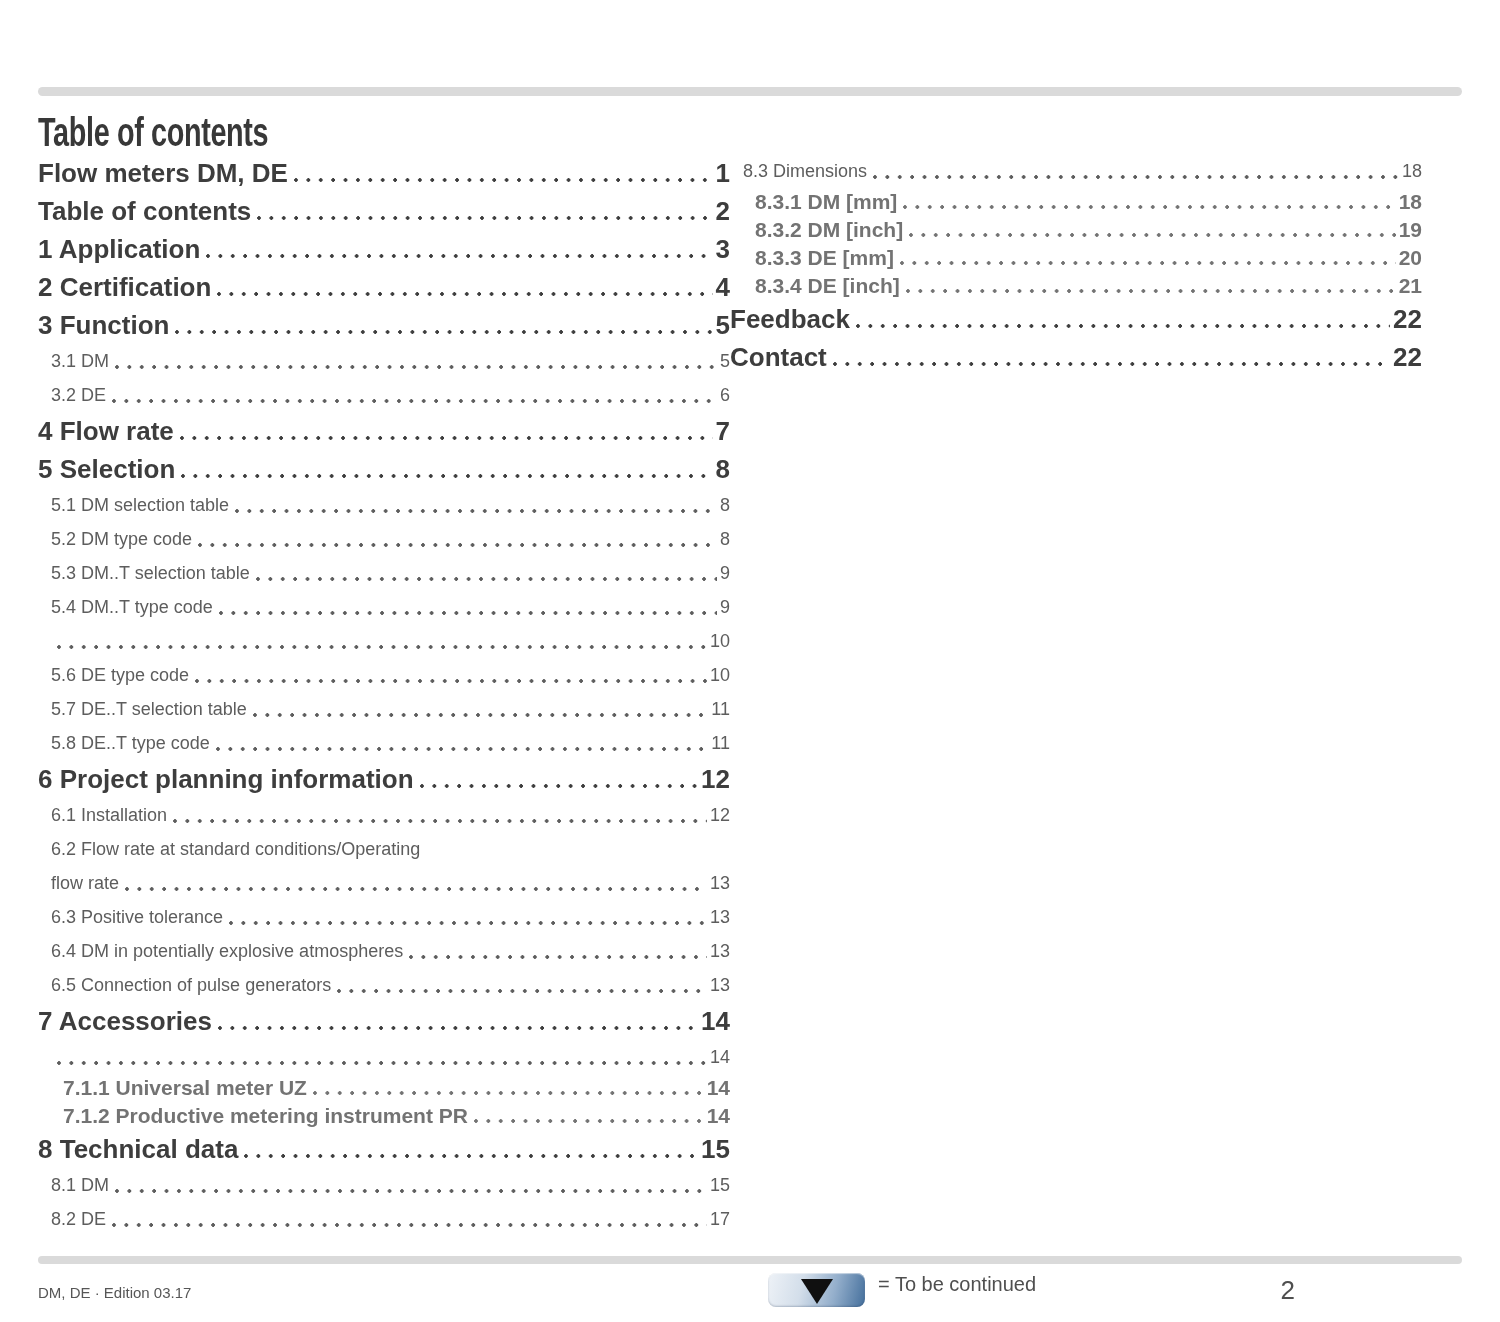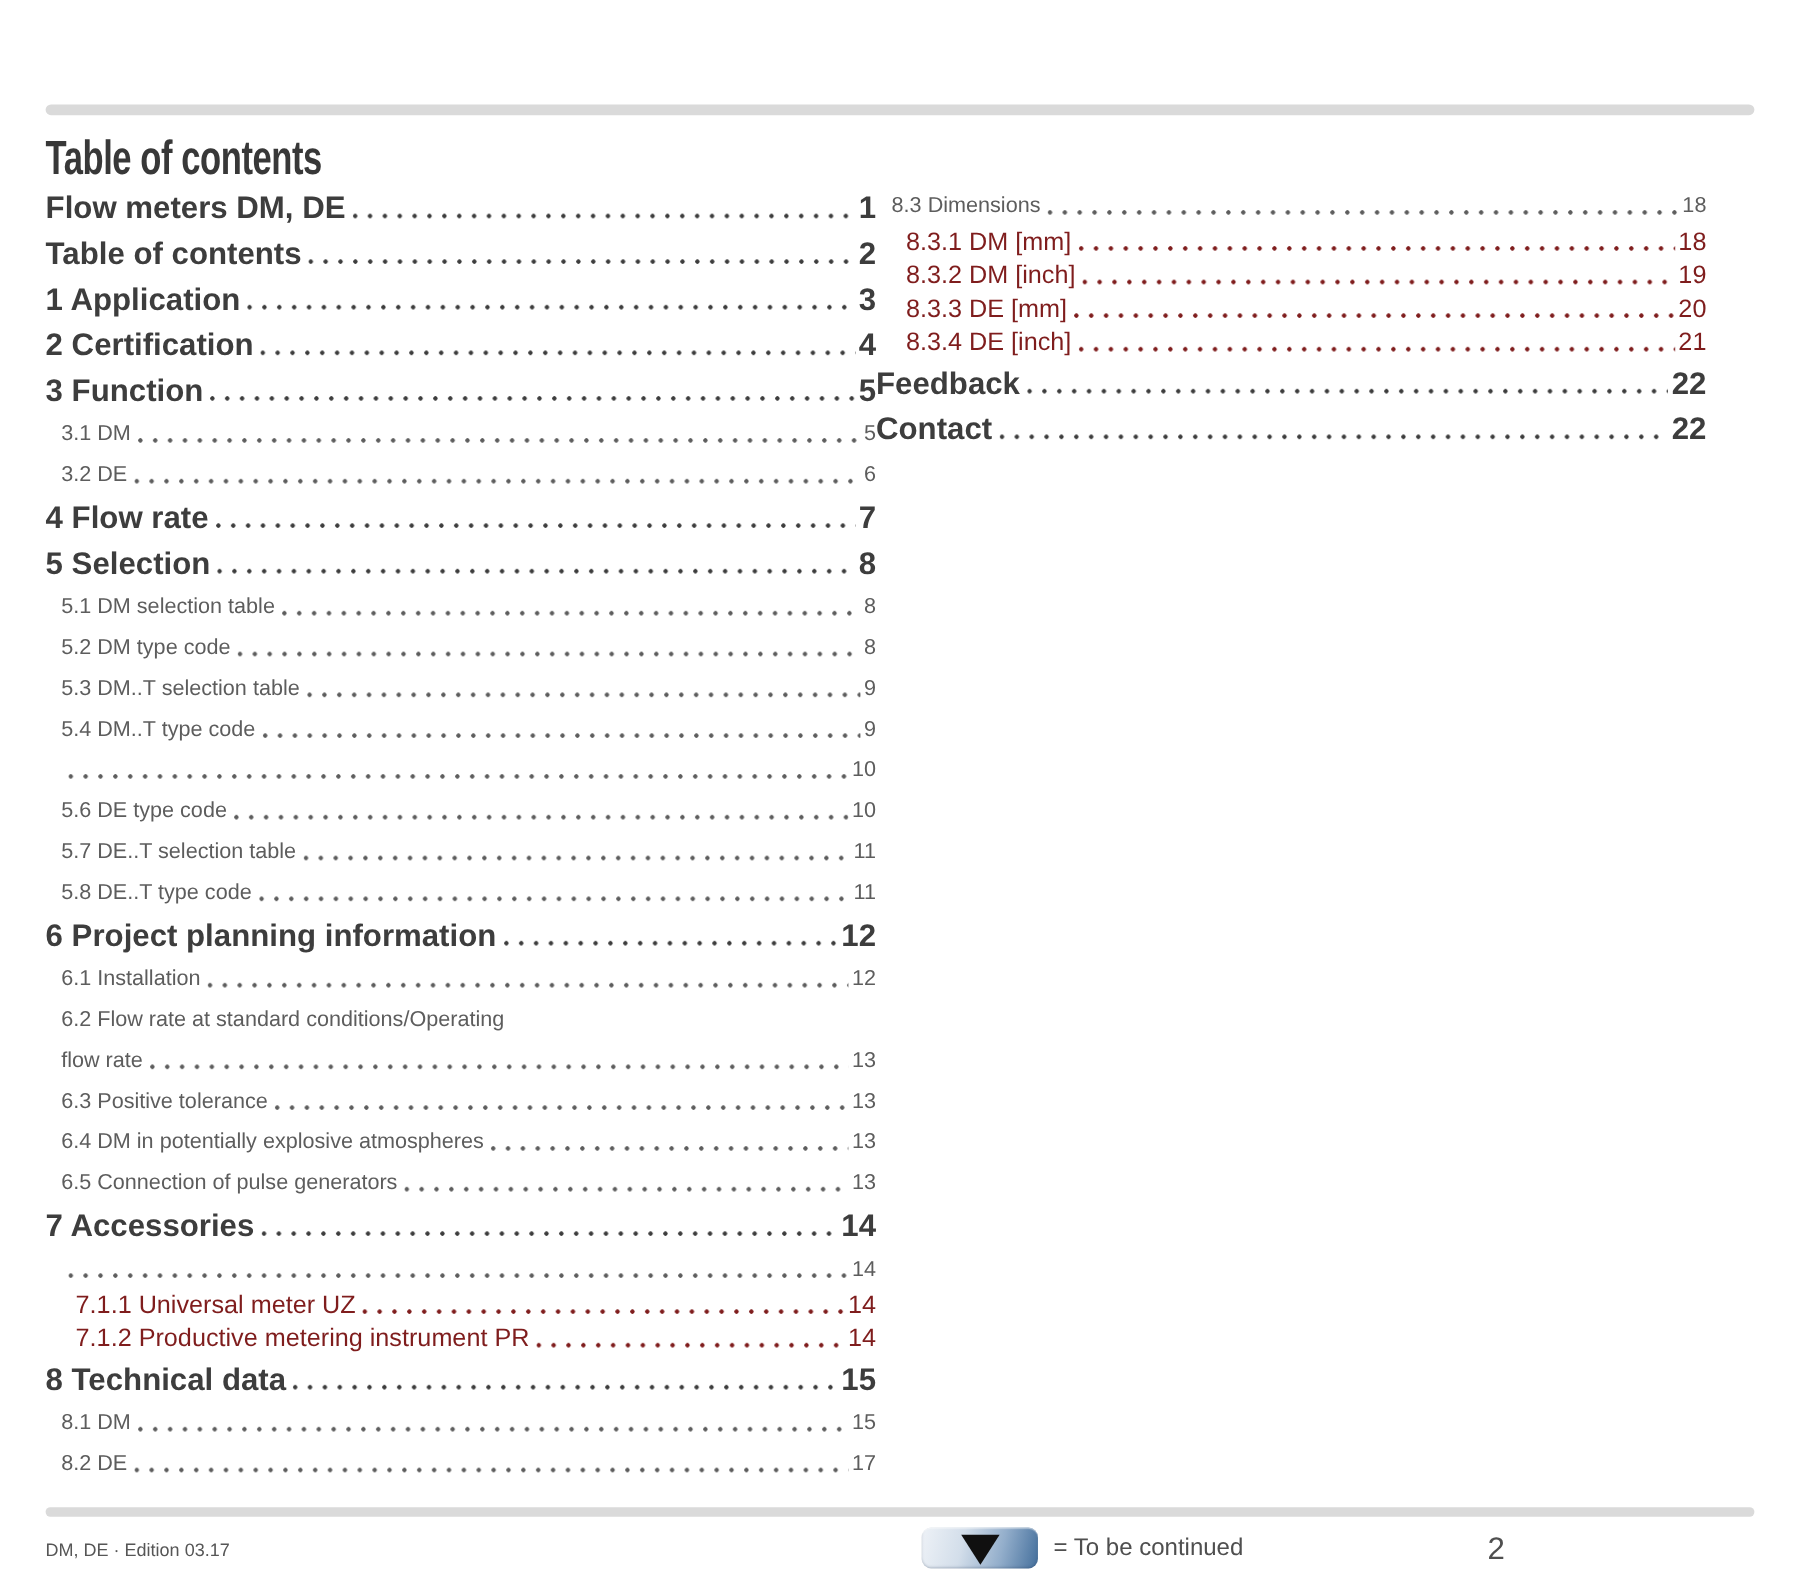--- a/index.html
+++ b/index.html
@@ -2,21 +2,21 @@
 <html><head>
 <meta charset="utf-8">
 <style>
   html, body {
     margin: 0; padding: 0;
     width: 1500px; height: 1322px;
     background: #ffffff;
     overflow: hidden;
     font-family: "Liberation Sans", sans-serif;
   }
-  #page { position: relative; width: 1291px; height: 1322px; }
+  #page { position: relative; width: 1291px; height: 1322px; padding-left: 41px; }
 
   .rule {
     position: absolute; left: 38px; width: 1424px;
     background: #dadada; border-radius: 5px;
   }
   #rule-top    { top: 87px;  height: 9px; }
   #rule-bottom { top: 1256px; height: 8px; border-radius: 4px; }
 
   #page-title {
     position: absolute; left: 38px; top: 112px;
@@ -29,38 +29,38 @@
     position: absolute; left: 38px; top: 154px; width: 1424px;
     display: flex; 
   }
   .col { width: 692px; flex: 0 0 692px; }
 
   .row { display: flex; }
   .row .label { white-space: nowrap; }
   .row .pg    { white-space: nowrap; }
   .lvl1 { font-size: 26px; line-height: 38px; font-weight: 700; color: #3d3d3d; --db: 10px; }
   .lvl2 { font-size: 18px; line-height: 34px; font-weight: 400; color: #5d5d5d; padding-left: 13px; --db: 9px; }
-  .lvl3 { font-size: 21px; line-height: 28px; font-weight: 400; color: #7f1d1d; padding-left: 25px; --db: 7px; }
+  .lvl3 { font-size: 21px; line-height: 28px; font-weight: 700; color: #737373; padding-left: 25px; --db: 7px; }
 
   .dots { flex: 1 1 auto; min-width: 8px; position: relative; }
   .dots::after {
     content: ""; position: absolute; left: 6px; right: 3px; bottom: var(--db);
     height: 4px;
     background-image: radial-gradient(circle at 2px 2px, currentColor 1.55px, transparent 2.05px);
     background-size: 12.4px 4px;
     background-repeat: repeat-x;
   }
 
   #footer-doc-info {
     position: absolute; left: 38px; top: 1281px;
     font-size: 15px; line-height: 24px; color: #565656; white-space: nowrap;
   }
   #legend {
     position: absolute; left: 768px; top: 1273px;
-    display: flex; align-items: center; gap: 13px;
+    display: flex; align-items: flex-start; gap: 13px;
   }
   #legend-icon {
     width: 97px; height: 34px; border-radius: 8px;
     background: linear-gradient(103deg, #eef2f7 0%, #d3deea 35%, #93aecb 68%, #446f9c 100%);
     box-shadow: inset 0 1px 1px rgba(255,255,255,0.55), inset 0 -1px 2px rgba(20,40,70,0.25);
     display: flex; align-items: center; justify-content: center;
   }
   #legend-triangle {
     width: 0; height: 0; margin-top: 3px;
     border-left: 16px solid transparent;

